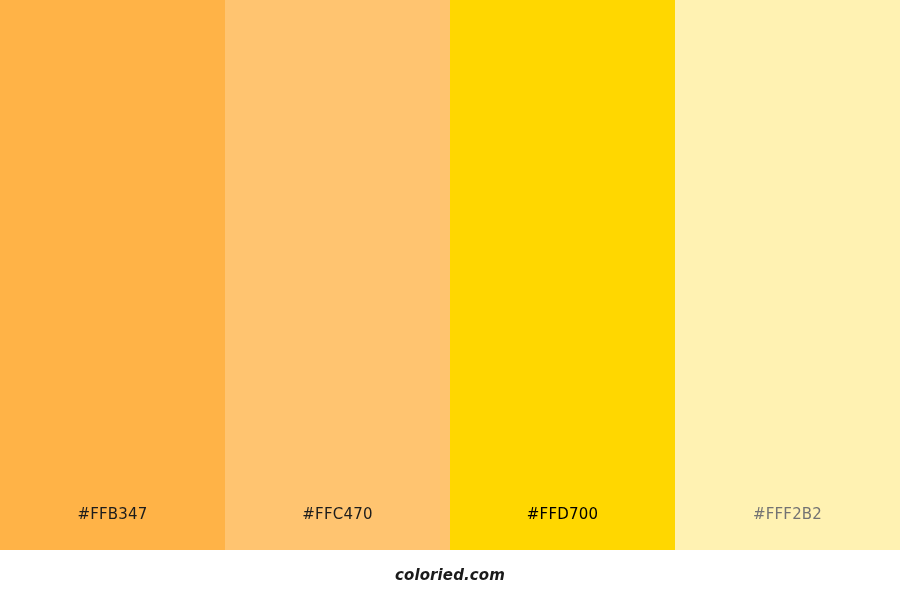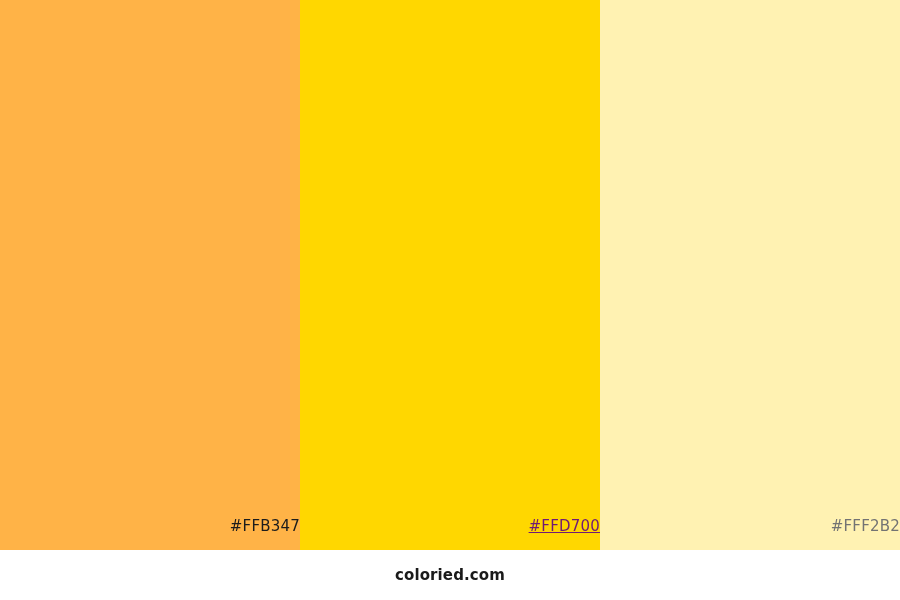--- a/index.html
+++ b/index.html
@@ -33,38 +33,39 @@
     height: 550px;
     position: relative;
     display: flex;
     align-items: flex-end;
     justify-content: center;
     box-sizing: border-box;
   }
   .swatch-label {
     display: block;
     width: 100%;
-    text-align: right;
+    text-align: center;
     font-family: "DejaVu Sans", "Liberation Sans", sans-serif;
     font-size: 15px;
     font-weight: 400;
     letter-spacing: 0.2px;
     color: #1c1c1c;
-    padding-bottom: 16px;
+    padding-bottom: 28px;
     line-height: 1;
     user-select: none;
   }
   #footer-bar {
     flex: 1 1 auto;
     width: 900px;
     height: 50px;
     background: #ffffff;
     display: flex;
     align-items: center;
     justify-content: center;
+    font-style: italic;
   }
   #site-credit {
     font-family: "DejaVu Sans", "Liberation Sans", sans-serif;
     font-size: 15px;
     font-weight: 700;
     color: #1a1a1a;
     letter-spacing: 0.1px;
     line-height: 1;
     user-select: none;
   }
@@ -73,23 +74,26 @@
 <body>
 
 <div id="palette-page">
 
   <div id="swatch-strip">
 
     <div class="swatch" style="background-color: rgb(255, 179, 71);">
       <span class="swatch-label" style="color: rgb(28, 28, 28);">#FFB347</span>
     </div>
 
+    <div class="swatch" style="background-color: rgb(255, 196, 112);">
+      <span class="swatch-label" style="color: rgb(28, 28, 28);">#FFC470</span>
+    </div>
 
     <div class="swatch" style="background-color: rgb(255, 215, 0);">
-      <span class="swatch-label" style="color: #701a75; text-decoration: underline;">#FFD700</span>
+      <span class="swatch-label" style="color: #000000;">#FFD700</span>
     </div>
 
 
     <div class="swatch" style="background-color: rgb(255, 242, 178);">
       <span class="swatch-label" style="color: #737373;">#FFF2B2</span>
     </div>
 
   </div>
 
   <div id="footer-bar" style="background-color: rgb(255, 255, 255);">

